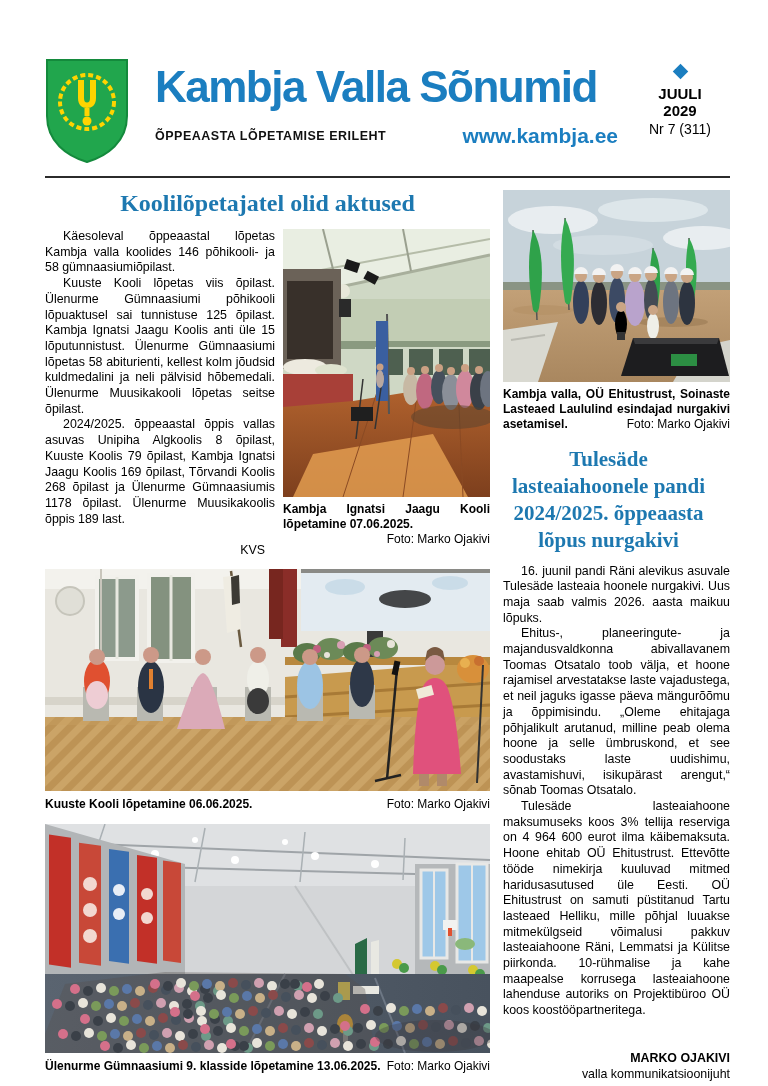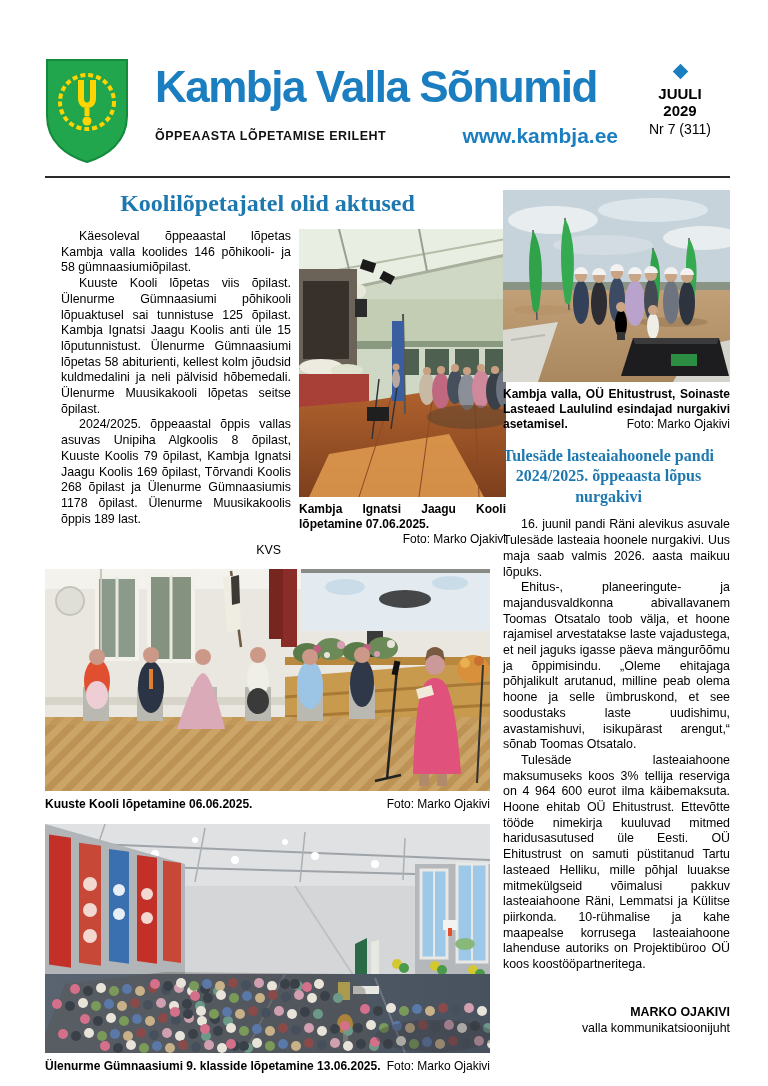--- a/index.html
+++ b/index.html
@@ -18,24 +18,24 @@
   .diamond{width:11px;height:11px;background:#1b7ec0;transform:rotate(45deg);
            margin:0 auto 8px auto;}
   .issue-month,.issue-year{font-size:15px;font-weight:bold;line-height:1.15;}
   .issue-number{font-size:14px;line-height:1.3;}
   .head-rule{position:absolute;left:45px;top:176px;width:685px;height:2px;background:#2b2b2b;}
   
   .left-col{position:absolute;left:45px;top:188px;width:445px;}
   .right-col{position:absolute;left:503px;top:190px;width:227px;}
   .headline{font-family:"Liberation Serif",serif;font-weight:bold;color:#1d78b0;text-align:center;}
   .headline-left{font-size:24px;margin:2px 0 12px 0;}
-  .headline-right{font-size:16px;line-height:1.28;margin:14px 16px 10px 0;}
+  .headline-right{font-size:21px;line-height:1.28;margin:14px 16px 10px 0;}
   .body-text p{margin:0;font-size:12.4px;line-height:15.7px;text-align:justify;
                text-indent:18px;}
-  .row-split{display:flex;gap:8px;margin-left:16px;}
+  .row-split{display:flex;gap:8px;}
   .text-colL{width:230px;flex:0 0 230px;}
   .photo-col{width:207px;flex:0 0 207px;}
   .byline{font-size:12.4px;text-align:right;margin-top:16px;padding-right:10px;}
   .photo{display:block;}
   .caption{font-size:12px;line-height:15px;margin-top:5px;text-align:justify;}
   .caption .cap-b{font-weight:bold;}
   .caption .cap-credit{float:right;font-weight:normal;}
   .caption-row{display:flex;justify-content:space-between;font-size:12px;margin-top:6px;}
   .caption-row .cap-b{font-weight:bold;}
   .photo-block2{margin-top:12px;}

